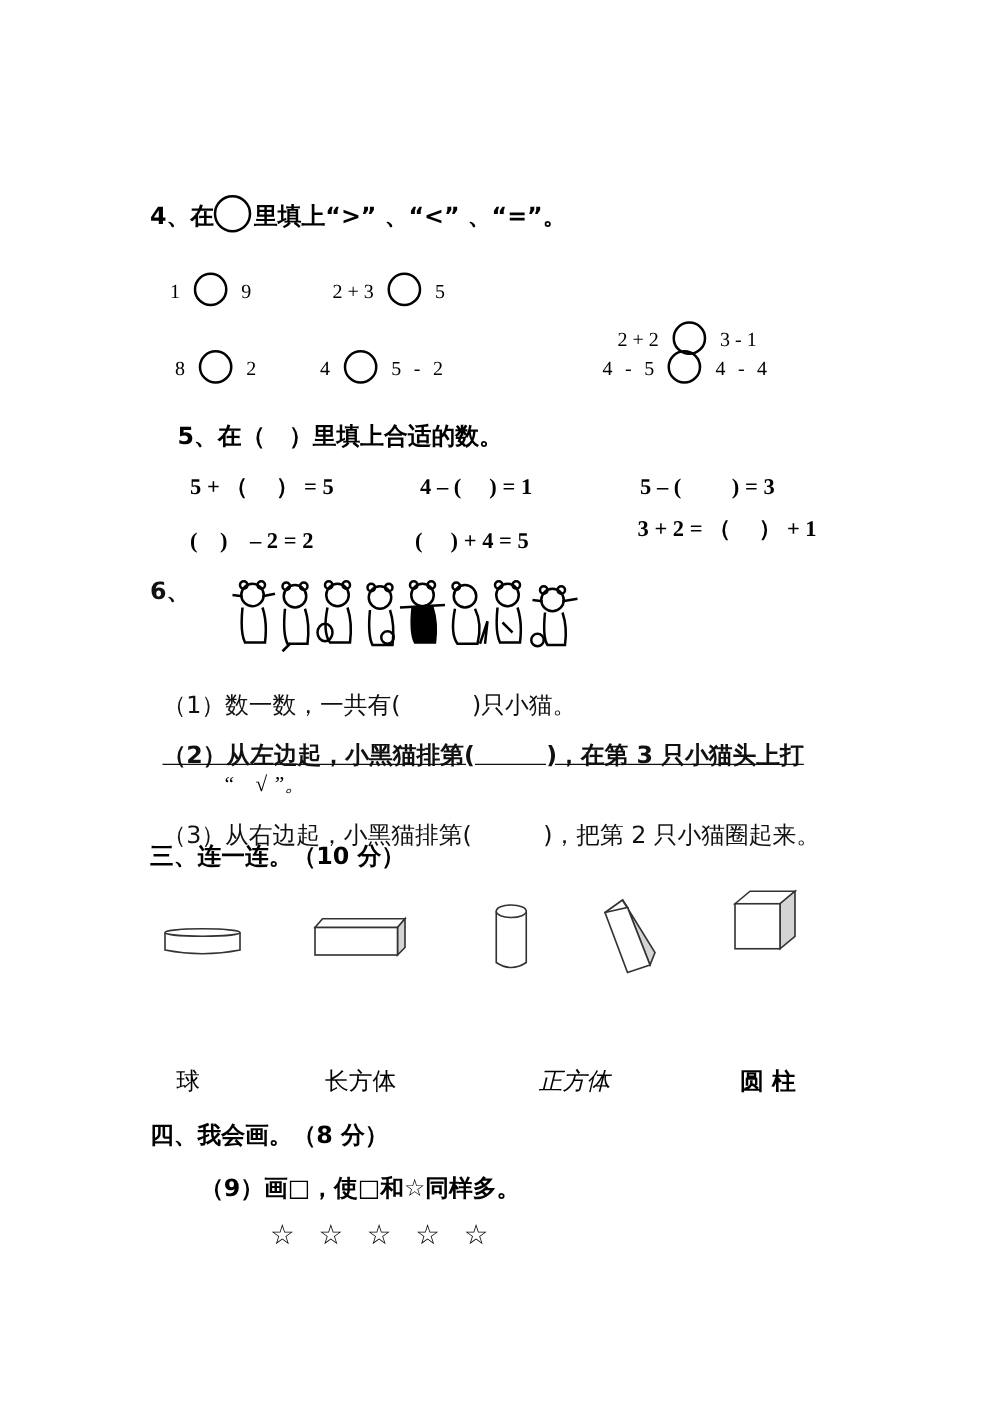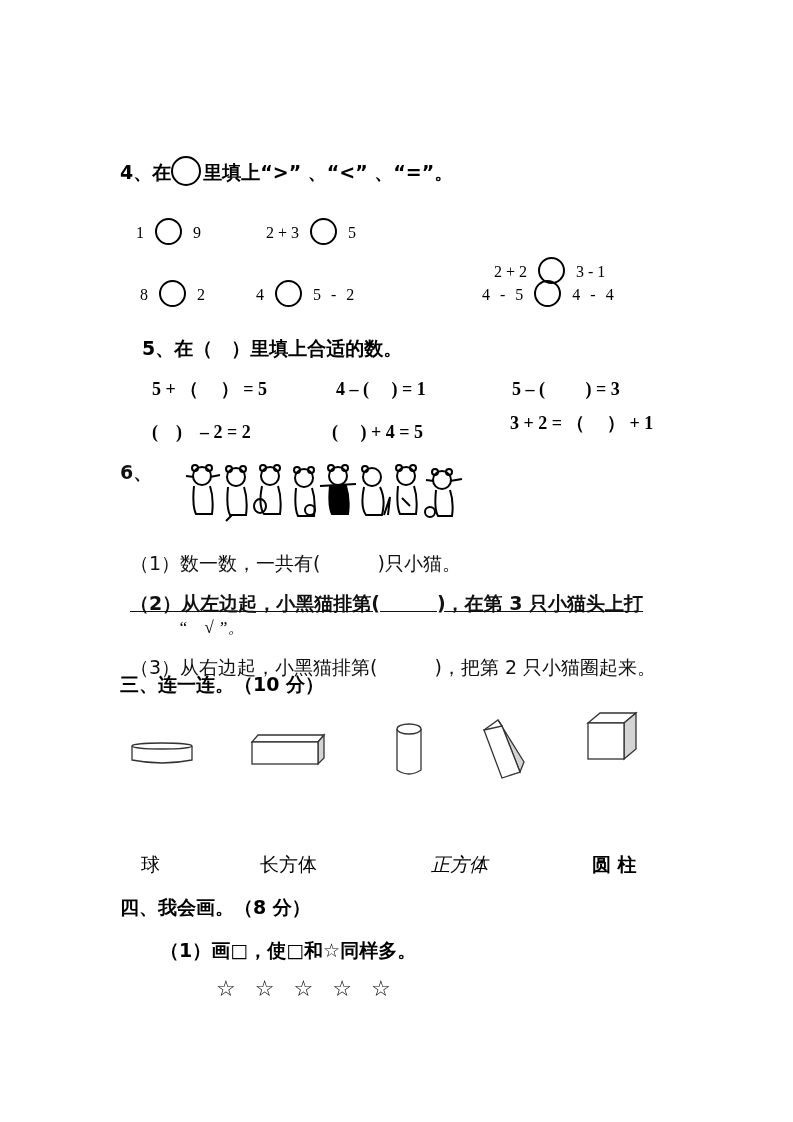--- a/index.html
+++ b/index.html
@@ -166,20 +166,20 @@
     <rect x="2" y="12" width="36" height="36" fill="#fff"></rect>
   </g>
 </svg>
 
 <div class="abs lbl" style="left:141px; top:852px;">球</div>
 <div class="abs lbl" style="left:260px; top:852px;">长方体</div>
 <div class="abs lbl" style="left:431px; top:852px;font-style:italic;">正方体</div>
 <div class="abs lbl" style="left:592px; top:852px;font-weight:bold;">圆 柱</div>
 
 <div class="abs h" style="left:120px; top:895px;">四、我会画。（8 分）</div>
-<div class="abs h" style="left:160px; top:938px;">（1）画□，使□和☆同样多。</div>
+<div class="abs h" style="left:160px; top:938px;">（9）画□，使□和☆同样多。</div>
 <div class="abs" style="left:216px; top:976px; display:flex; gap:19px;">
   <span class="star">☆</span>
   <span class="star">☆</span>
   <span class="star">☆</span>
   <span class="star">☆</span>
   <span class="star">☆</span>
 </div>
 
 </body></html>

